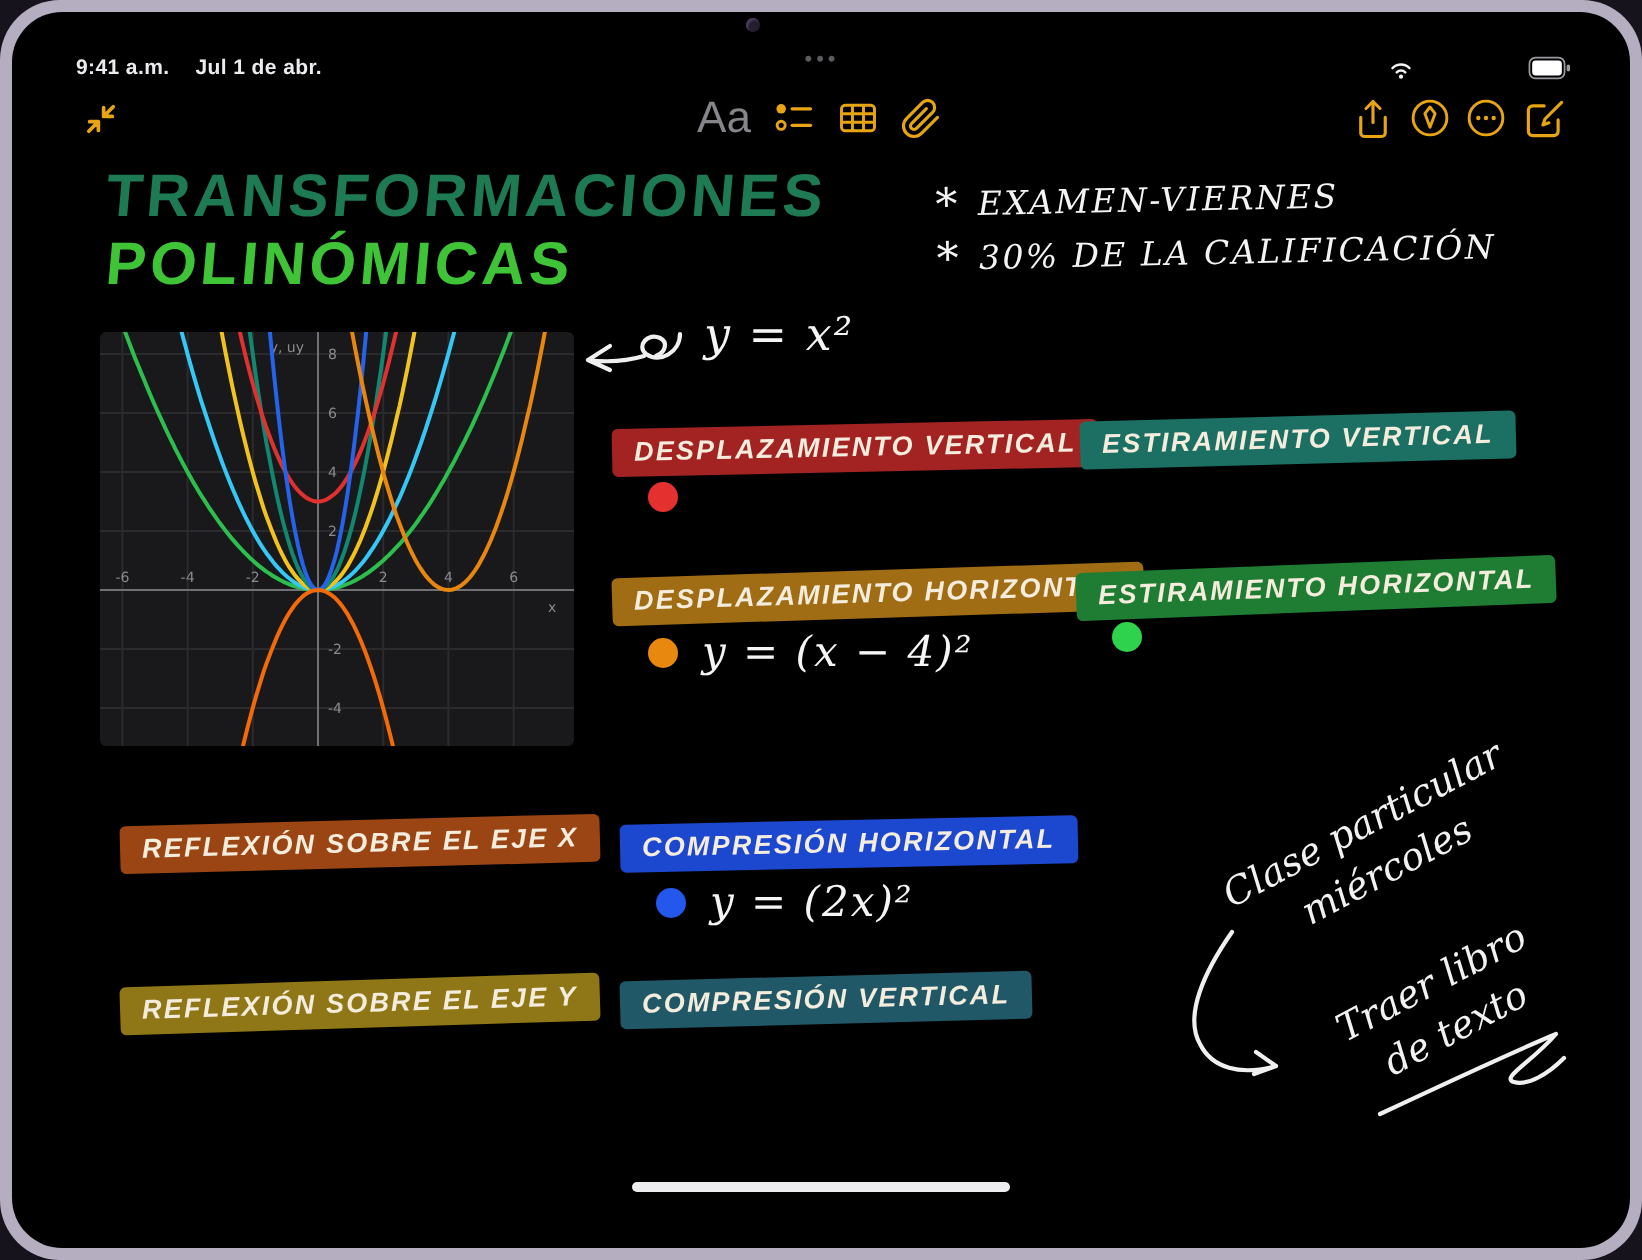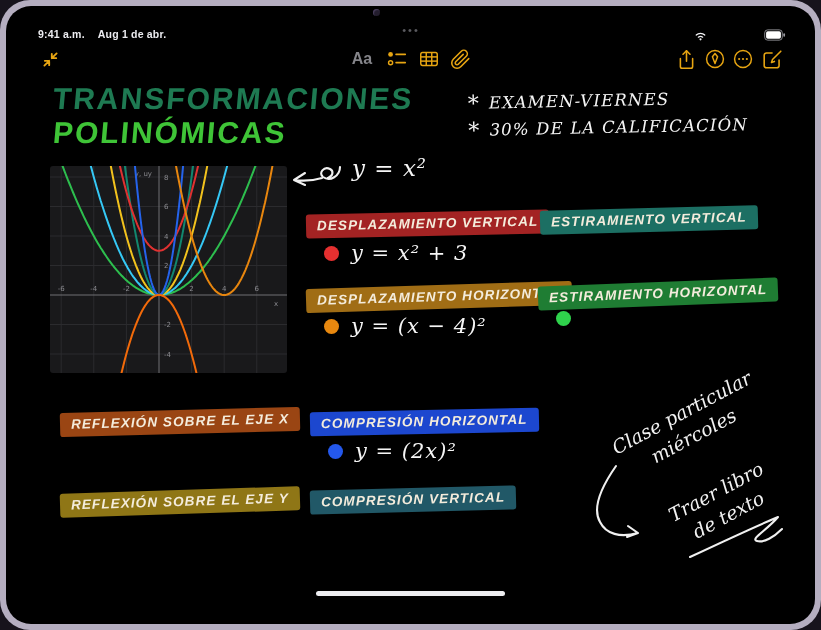--- a/index.html
+++ b/index.html
@@ -12,21 +12,21 @@
   
   .status-left{position:absolute;left:38px;top:28px;display:flex;gap:13px;font-size:10.5px;font-weight:600;color:#ececf0;letter-spacing:.2px;}
   .status-right{position:absolute;left:693px;top:27px;display:flex;align-items:center;gap:14px;color:#000000;}
   .status-right .pct{font-size:10.5px;font-weight:600;}
   .multitask{position:absolute;left:394px;top:24px;width:34px;text-align:center;color:#5b5b60;font-size:11px;letter-spacing:2px;}
   .camera{position:absolute;left:373px;top:9px;width:7px;height:7px;border-radius:50%;background:#241e2e;box-shadow:inset 1px 1px 1px #4a3f5e;}
 
   
   .tbtn{position:absolute;width:24px;height:24px;top:47px;display:flex;align-items:center;justify-content:center;background:none;border:none;padding:0;cursor:pointer;}
   .tbtn svg{display:block;}
-  .aa{color:#85858a;font-size:16px;font-weight:700;}
+  .aa{color:#85858a;font-size:22px;font-weight:400;}
 
   
   .title{position:absolute;left:53px;font-weight:800;font-size:30px;letter-spacing:2px;transform:skewX(-5deg);white-space:nowrap;}
   .title.l1{top:82px;}
   .title.l2{top:116px;}
 
   .hw{font-family:"DejaVu Serif",serif;font-style:italic;}
 
   
   .exam{position:absolute;left:468px;top:86px;transform:rotate(-1.2deg);color:#f4f4f4;}
@@ -69,21 +69,21 @@
 
 <div class="stage">
   <div class="device">
     <div class="screen"></div>
 
     <div class="page">
       <div class="camera"></div>
 
       <div class="status-left">
         <span>9:41 a.m.</span>
-        <span>Aug 1 de abr.</span>
+        <span>Jul 1 de abr.</span>
       </div>
       <div class="multitask">•••</div>
       <div class="status-right">
         <span>
           <svg width="15" height="12" viewBox="0 0 24 19" fill="none" stroke="#f2f2f4" stroke-width="2" stroke-linecap="round">
             <path d="M5.2 9.6 a9.6 9.6 0 0 1 13.6 0"></path>
               <path d="M8.6 13 a4.8 4.8 0 0 1 6.8 0"></path>
               <circle cx="12" cy="16.4" r="1.7" fill="#f2f2f4" stroke="none"></circle>
           </svg>
         </span>
@@ -210,21 +210,20 @@
             <path d="M-0.2 791.1 L1.1 775.4 L2.4 759.9 L3.7 744.5 L5.0 729.4 L6.3 714.4 L7.6 699.7 L8.9 685.1 L10.2 670.7 L11.5 656.5 L12.8 642.4 L14.1 628.6 L15.4 615.0 L16.7 601.5 L18.0 588.3 L19.4 575.2 L20.7 562.3 L22.0 549.6 L23.3 537.1 L24.6 524.8 L25.9 512.6 L27.2 500.7 L28.5 489.0 L29.8 477.4 L31.1 466.0 L32.4 454.8 L33.7 443.8 L35.0 433.0 L36.3 422.4 L37.6 412.0 L38.9 401.7 L40.2 391.7 L41.5 381.8 L42.8 372.1 L44.1 362.6 L45.4 353.3 L46.7 344.2 L48.0 335.3 L49.3 326.6 L50.6 318.0 L52.0 309.7 L53.3 301.5 L54.6 293.5 L55.9 285.8 L57.2 278.2 L58.5 270.7 L59.8 263.5 L61.1 256.5 L62.4 249.6 L63.7 243.0 L65.0 236.5 L66.3 230.2 L67.6 224.2 L68.9 218.3 L70.2 212.5 L71.5 207.0 L72.8 201.7 L74.1 196.5 L75.4 191.6 L76.7 186.8 L78.0 182.2 L79.3 177.9 L80.6 173.7 L81.9 169.6 L83.2 165.8 L84.6 162.2 L85.9 158.7 L87.2 155.5 L88.5 152.4 L89.8 149.5 L91.1 146.8 L92.4 144.3 L93.7 142.0 L95.0 139.9 L96.3 138.0 L97.6 136.2 L98.9 134.7 L100.2 133.3 L101.5 132.1 L102.8 131.1 L104.1 130.3 L105.4 129.7 L106.7 129.3 L108.0 129.1 L109.3 129.0 L110.6 129.1 L111.9 129.5 L113.2 130.0 L114.5 130.7 L115.8 131.6 L117.2 132.7 L118.5 134.0 L119.8 135.4 L121.1 137.1 L122.4 138.9 L123.7 140.9 L125.0 143.2 L126.3 145.6 L127.6 148.2 L128.9 151.0 L130.2 153.9 L131.5 157.1 L132.8 160.4 L134.1 164.0 L135.4 167.7 L136.7 171.6 L138.0 175.7 L139.3 180.0 L140.6 184.5 L141.9 189.2 L143.2 194.0 L144.5 199.1 L145.8 204.3 L147.1 209.8 L148.4 215.4 L149.8 221.2 L151.1 227.2 L152.4 233.4 L153.7 239.7 L155.0 246.3 L156.3 253.0 L157.6 260.0 L158.9 267.1 L160.2 274.4 L161.5 281.9 L162.8 289.6 L164.1 297.5 L165.4 305.6 L166.7 313.8 L168.0 322.3 L169.3 330.9 L170.6 339.8 L171.9 348.8 L173.2 358.0 L174.5 367.4 L175.8 376.9 L177.1 386.7 L178.4 396.7 L179.7 406.8 L181.0 417.2 L182.4 427.7 L183.7 438.4 L185.0 449.3 L186.3 460.4 L187.6 471.7 L188.9 483.1 L190.2 494.8 L191.5 506.7 L192.8 518.7 L194.1 530.9 L195.4 543.3 L196.7 555.9 L198.0 568.7 L199.3 581.7 L200.6 594.9 L201.9 608.2 L203.2 621.8 L204.5 635.5 L205.8 649.4 L207.1 663.5 L208.4 677.8 L209.7 692.3 L211.0 707.0 L212.3 721.9 L213.6 736.9 L215.0 752.2 L216.3 767.6 L217.6 783.2 L218.9 799.1 L220.2 815.1 L221.5 831.2 L222.8 847.6 L224.1 864.2 L225.4 880.9 L226.7 897.9 L228.0 915.0 L229.3 932.3 L230.6 949.9 L231.9 967.6 L233.2 985.4 L234.5 1003.5 L235.8 1021.8" fill="none" stroke="#f26a0a" stroke-width="2" stroke-linejoin="round"></path>
           </svg>
       </div>
 
       <div class="base-eq hw">y = x²</div>
 
       <div class="card c1">
         <div class="hl" style="background: rgb(163, 35, 35);">DESPLAZAMIENTO VERTICAL</div>
         <div class="eq-row">
             <span class="dot" style="background: rgb(229, 48, 48);"></span>
-            <span class="eq hw">y = x² + 3</span>
           </div>
       </div>
       <div class="card c2">
         <div class="hl" style="background: rgb(28, 111, 99);">ESTIRAMIENTO VERTICAL</div>
       </div>
       <div class="card c3">
         <div class="hl" style="background: rgb(160, 109, 21);">DESPLAZAMIENTO HORIZONTAL</div>
         <div class="eq-row">
             <span class="dot" style="background: rgb(232, 136, 15);"></span>
             <span class="eq hw">y = (x − 4)²</span>

